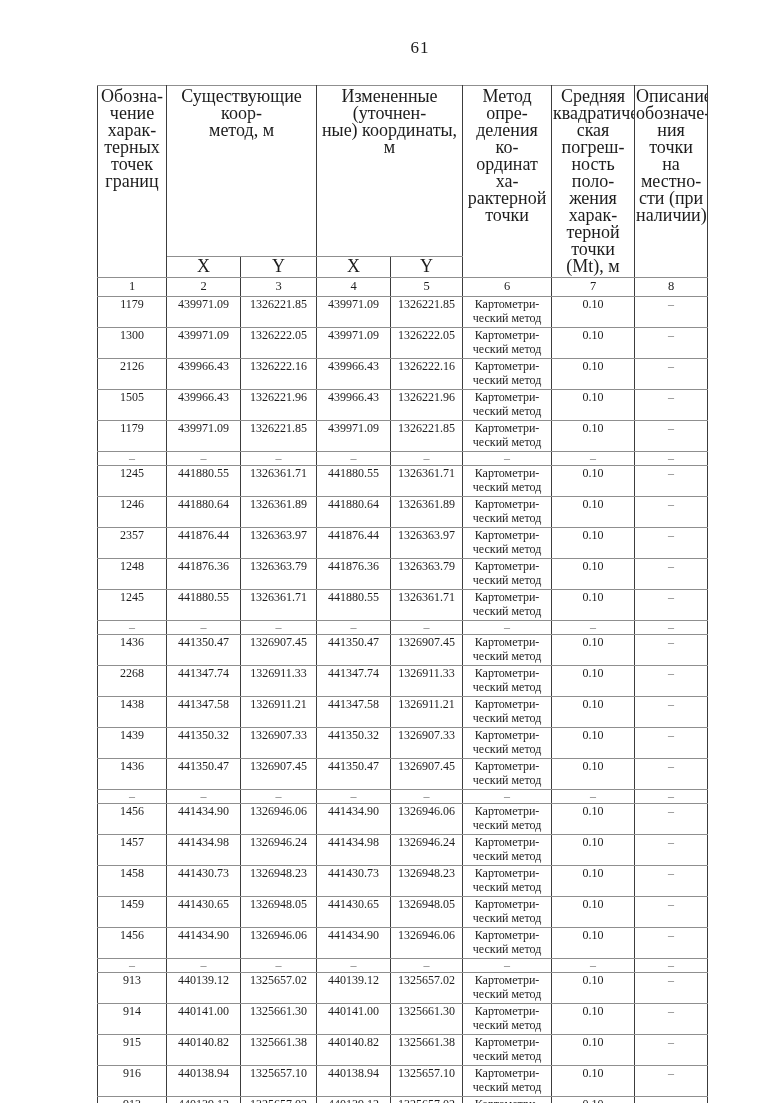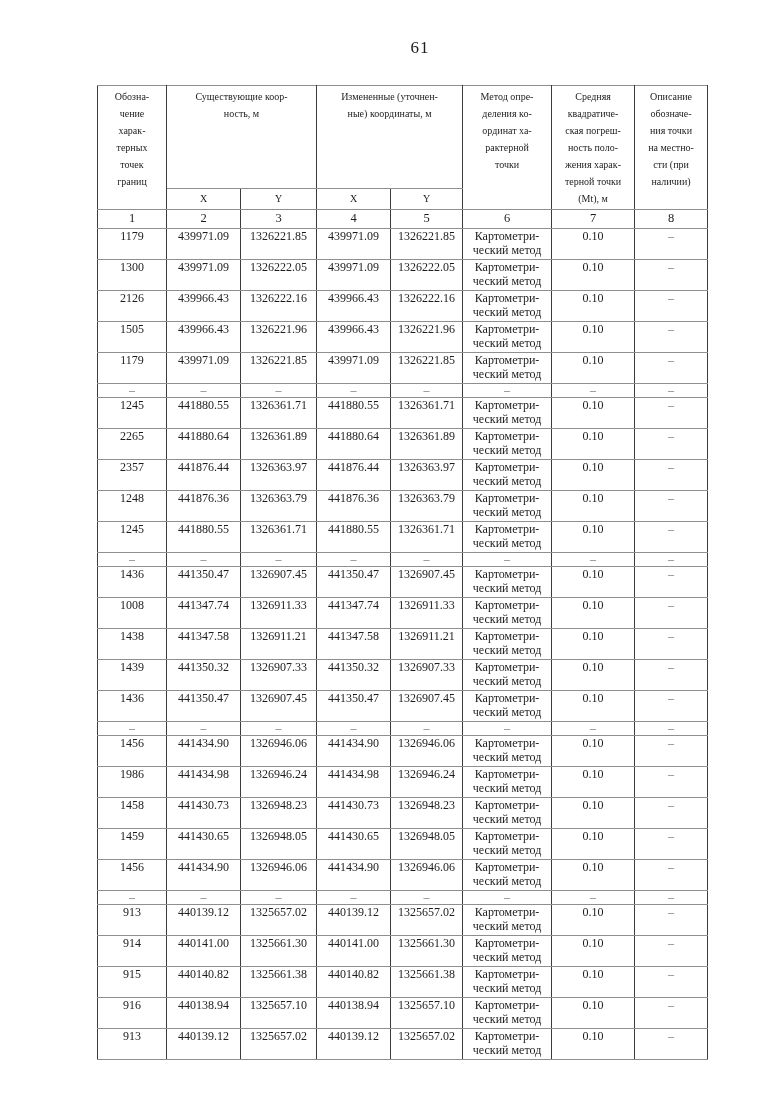--- a/index.html
+++ b/index.html
@@ -46,21 +46,21 @@
     border-right: 1px solid #3c3c3c;
     border-top: 1px solid #8f8f8f;
     border-bottom: 1px solid #8f8f8f;
     text-align: center;
     font-weight: normal;
     white-space: pre-line;
     overflow: hidden;
   }
   thead th {
     vertical-align: top;
-    font-size: 10px;
+    font-size: 18px;
     line-height: 17px;
     padding: 2px 1px;
   }
   tr.subheader th {
     height: 18px;
     vertical-align: middle;
     padding: 0 1px 2px 1px;
   }
   tr.colnums th {
     height: 14px;
@@ -98,21 +98,21 @@
   </colgroup>
   <thead>
     <tr class="header-main">
       <th rowspan="2">Обозна-
 чение
 харак-
 терных
 точек
 границ</th>
       <th colspan="2">Существующие коор-
-ность, м</th>
+метод, м</th>
       <th colspan="2">Измененные (уточнен-
 ные) координаты, м</th>
       <th rowspan="2">Метод опре-
 деления ко-
 ординат ха-
 рактерной
 точки</th>
       <th rowspan="2">Средняя
 квадратиче-
 ская погреш-
@@ -215,21 +215,21 @@
         <td>441880.55</td>
         <td>1326361.71</td>
         <td>441880.55</td>
         <td>1326361.71</td>
         <td>Картометри-
 ческий метод</td>
         <td>0.10</td>
         <td class="note-cell">–</td>
       </tr>
       <tr class="data">
-        <td>2265</td>
+        <td>1246</td>
         <td>441880.64</td>
         <td>1326361.89</td>
         <td>441880.64</td>
         <td>1326361.89</td>
         <td>Картометри-
 ческий метод</td>
         <td>0.10</td>
         <td class="note-cell">–</td>
       </tr>
       <tr class="data">
@@ -280,21 +280,21 @@
         <td>441350.47</td>
         <td>1326907.45</td>
         <td>441350.47</td>
         <td>1326907.45</td>
         <td>Картометри-
 ческий метод</td>
         <td>0.10</td>
         <td class="note-cell">–</td>
       </tr>
       <tr class="data">
-        <td>1008</td>
+        <td>2268</td>
         <td>441347.74</td>
         <td>1326911.33</td>
         <td>441347.74</td>
         <td>1326911.33</td>
         <td>Картометри-
 ческий метод</td>
         <td>0.10</td>
         <td class="note-cell">–</td>
       </tr>
       <tr class="data">
@@ -345,21 +345,21 @@
         <td>441434.90</td>
         <td>1326946.06</td>
         <td>441434.90</td>
         <td>1326946.06</td>
         <td>Картометри-
 ческий метод</td>
         <td>0.10</td>
         <td class="note-cell">–</td>
       </tr>
       <tr class="data">
-        <td>1986</td>
+        <td>1457</td>
         <td>441434.98</td>
         <td>1326946.24</td>
         <td>441434.98</td>
         <td>1326946.24</td>
         <td>Картометри-
 ческий метод</td>
         <td>0.10</td>
         <td class="note-cell">–</td>
       </tr>
       <tr class="data">

